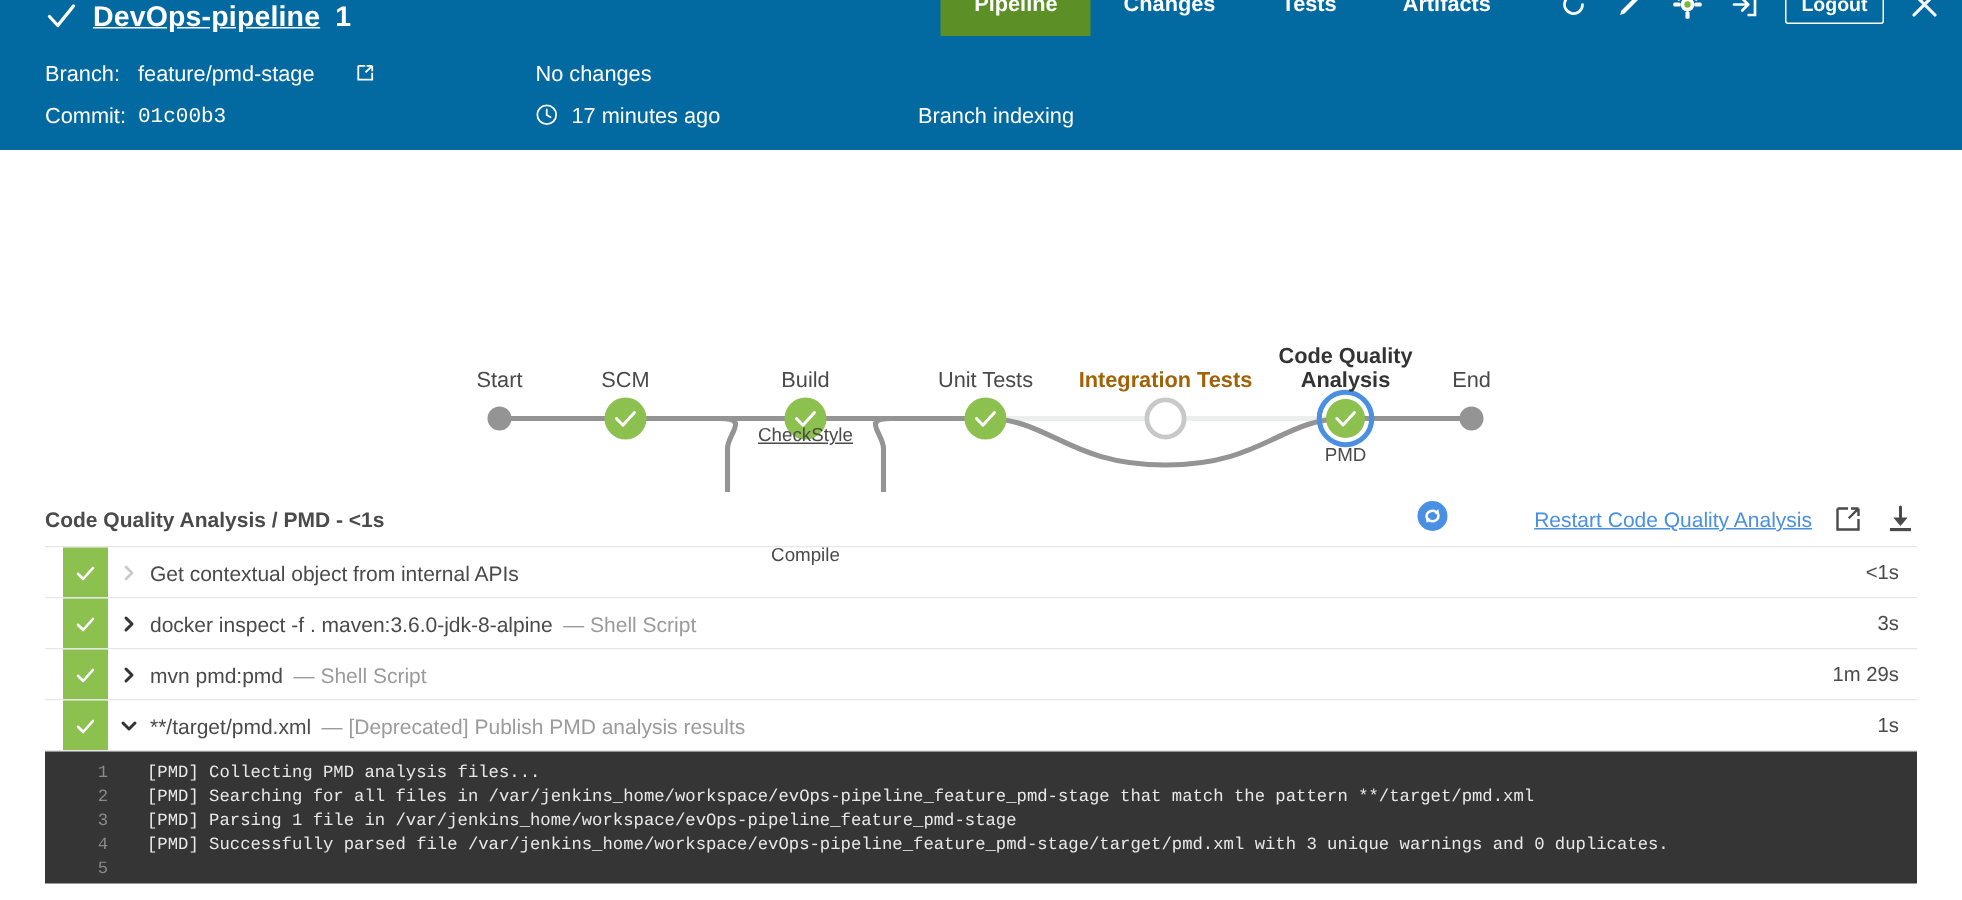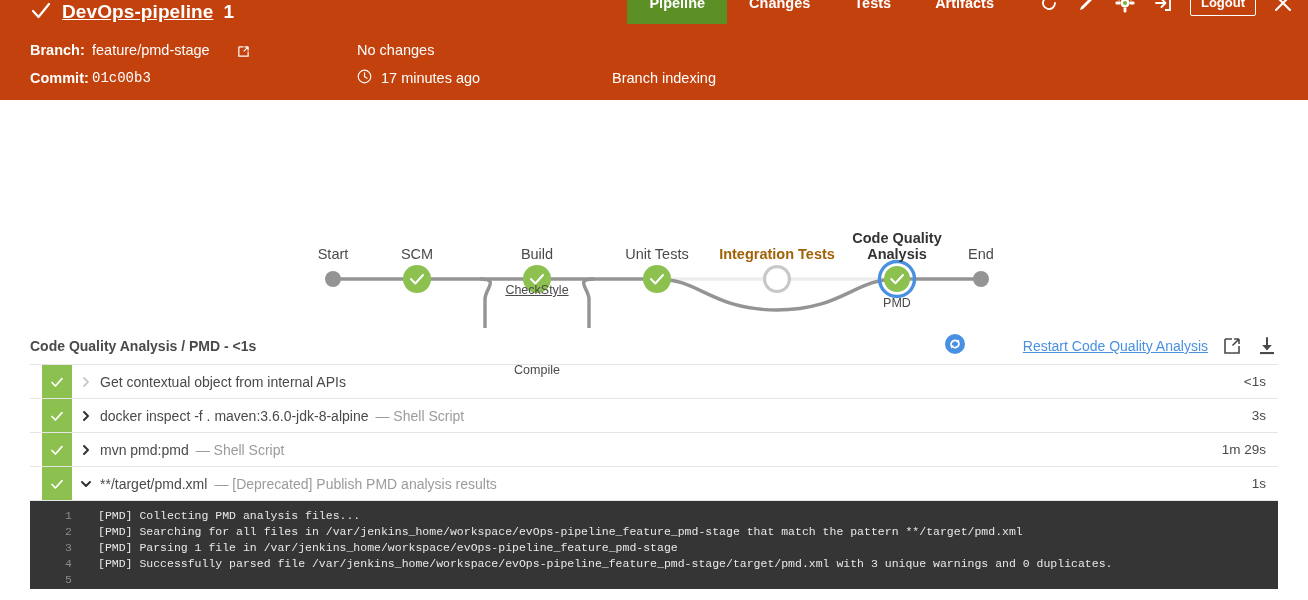--- a/index.html
+++ b/index.html
@@ -6,21 +6,21 @@
   html, body {
     width: 1308px; height: 600px;
     background: #ffffff;
     font-family: "Liberation Sans", sans-serif;
     overflow: hidden;
   }
 
   
   .header {
     position: relative;
-    background: #c2410c;
+    background: #0369a1;
     height: 100px;
     color: #ffffff;
     overflow: hidden;
   }
   .header-top {
     position: relative;
     height: 24px;
     display: flex;
     align-items: flex-end;
   }
@@ -99,22 +99,22 @@
   
   .meta {
     padding: 12px 0 0 30px;
     font-size: 14.5px;
   }
   .meta-row {
     display: flex;
     align-items: center;
     height: 28px;
   }
-  .meta-label { font-weight: bold; width: 62px; flex: none; }
-  .meta-col-1 { width: 265px; display: flex; align-items: flex-end; gap: 20px; }
+  .meta-label { font-weight: normal; width: 62px; flex: none; }
+  .meta-col-1 { width: 265px; display: flex; align-items: flex-start; gap: 20px; }
   .meta-col-2 { width: 255px; display: flex; align-items: center; gap: 9px; }
   .meta-col-3 { display: flex; align-items: center; }
   .mono { font-family: "Liberation Mono", monospace; font-size: 14px; }
   .ext-link-ico { margin-left: 7px; display: inline-flex; }
 
   
   .graph-area {
     position: relative;
     height: 228px;
     background: #ffffff;

